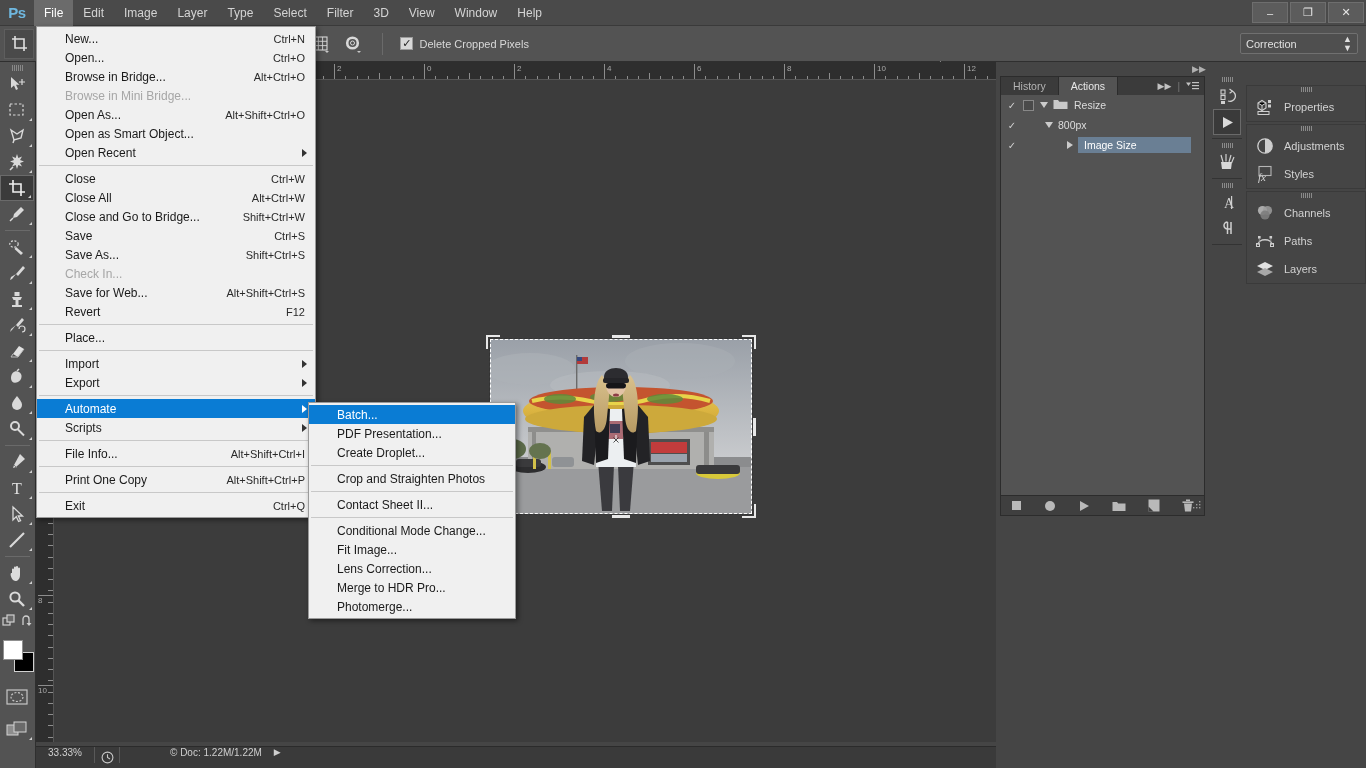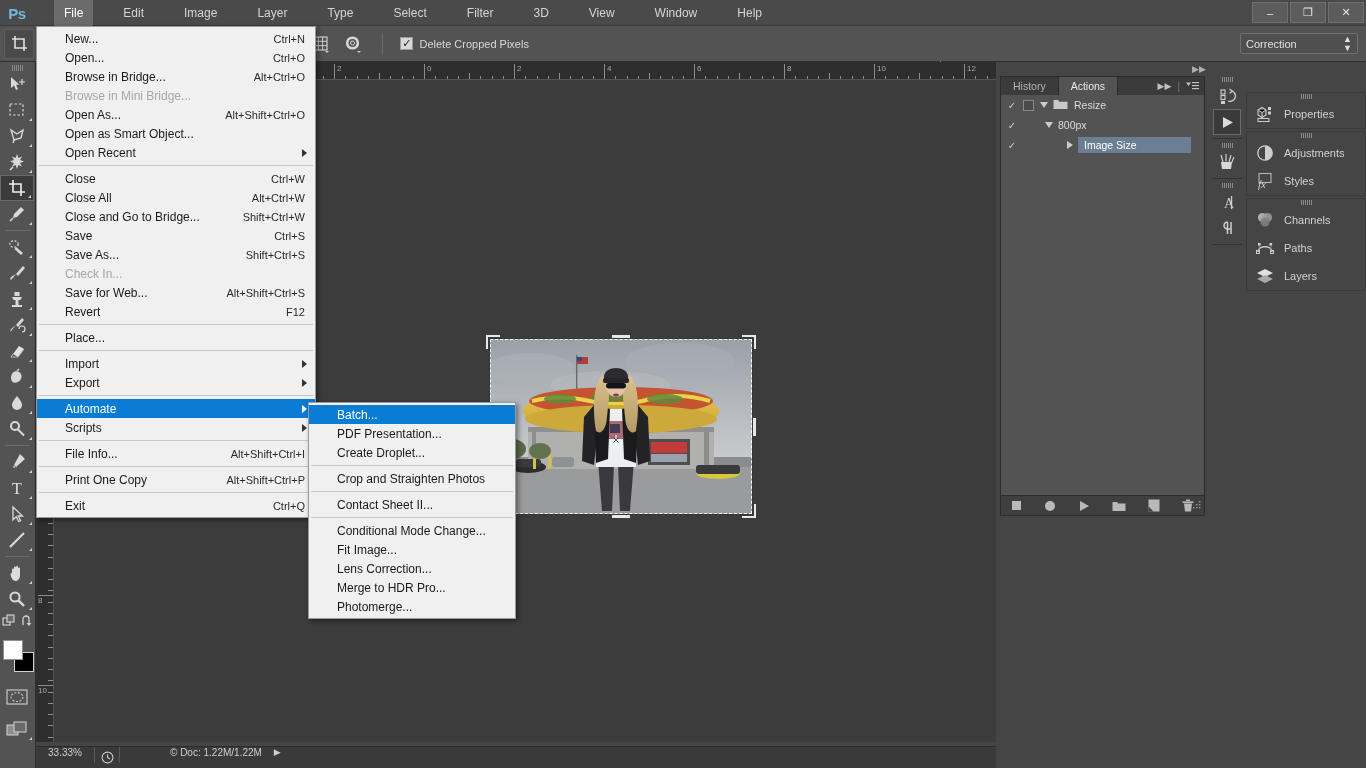--- a/index.html
+++ b/index.html
@@ -14,35 +14,35 @@
   #app {
     position: relative;
     width: 1366px; height: 768px;
     background: #454545;
   }
 
   
   .titlebar {
     position: absolute; top: 0; left: 0; width: 1366px; height: 26px;
     background: #4a4a4a;
-    display: flex; 
+    display: flex; align-items: center;
     border-bottom: 1px solid #3a3a3a;
   }
   .ps-logo {
     width: 34px; height: 26px;
     display: flex; align-items: center; justify-content: center;
     color: #6fb8e0; font-weight: bold; font-size: 15px;
     font-family: "Liberation Sans", sans-serif;
     letter-spacing: -0.5px;
   }
   .menubar { display: flex; align-items: center; height: 26px; }
   .menubar-item {
     padding: 0 10px; height: 26px; line-height: 26px;
     color: #d4d4d4; font-size: 12px;
-    cursor: default; white-space: nowrap; margin-left: 20px;
+    cursor: default; white-space: nowrap;
   }
   .menubar-item.active { background: #6b6b6b; color: #ffffff; }
   .wincontrols {
     position: absolute; right: 2px; top: 2px;
     display: flex; gap: 2px;
   }
   .wincontrol {
     width: 36px; height: 21px;
     background: #5c5c5c;
     border: 1px solid #6e6e6e;
@@ -295,21 +295,21 @@
   .grip { height: 7px; display: flex; align-items: center; justify-content: center; }
   .strip-btn {
     width: 28px; height: 26px; margin: 0 auto;
     display: flex; align-items: center; justify-content: center;
     cursor: default;
   }
   .strip-btn.active { background: #3a3a3a; border: 1px solid #6a6a6a; }
 
   
   .named-col {
-    position: absolute; left: 1246px; top: 92px;
+    position: absolute; left: 1246px; top: 85px;
     width: 120px;
   }
   .named-group {
     border: 1px solid #3a3a3a;
     background: #454545;
     margin-bottom: 2px;
   }
   .named-item {
     display: flex; align-items: center;
     height: 28px; padding-left: 8px; gap: 9px;

